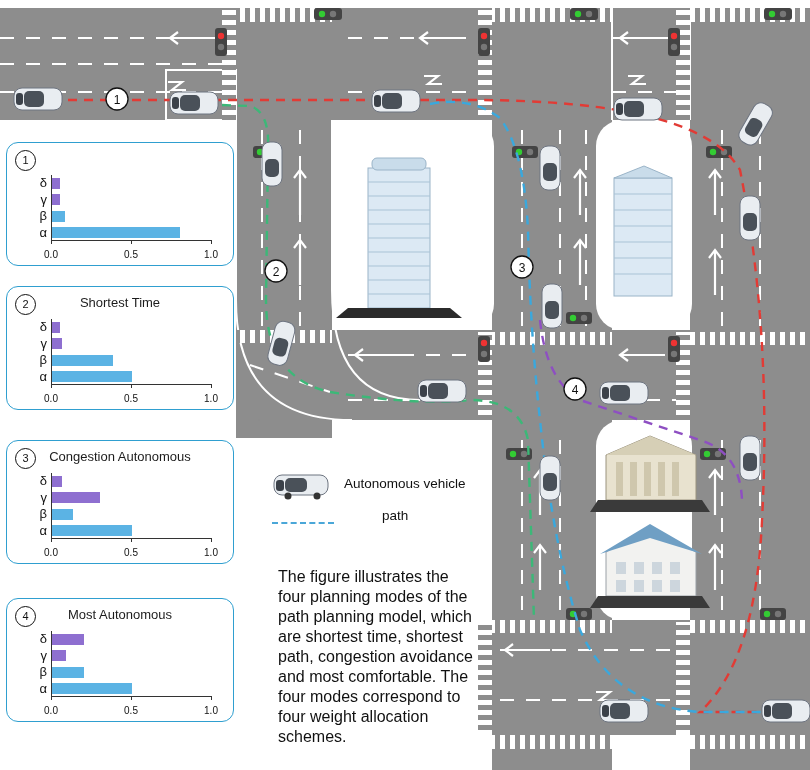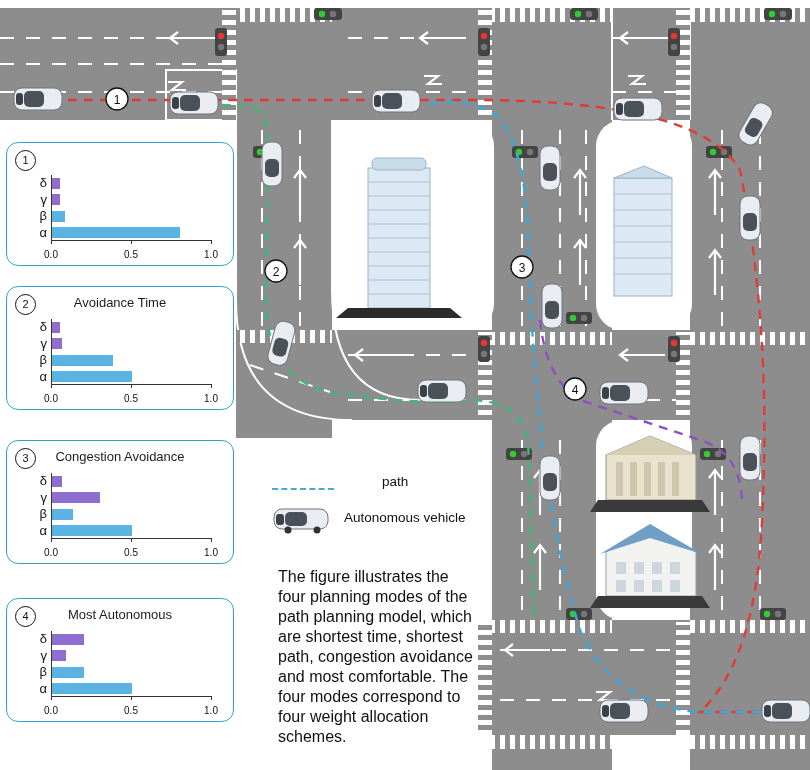--- a/index.html
+++ b/index.html
@@ -453,21 +453,21 @@
         <div class="ticklab" style="left: 0px;">0.0</div>
         <div class="tick" style="left: 80px;"></div>
         <div class="ticklab" style="left: 80px;">0.5</div>
         <div class="tick" style="left: 160px;"></div>
         <div class="ticklab" style="left: 160px;">1.0</div>
       </div>
   </div>
 
   <div class="card" style="top:286px">
     <div class="badge">2</div>
-    <div class="ctitle">Avoidance Time</div>
+    <div class="ctitle">Shortest Time</div>
     <div class="plot">
         <div class="axisline yaxis"></div>
         <div class="axisline xaxis"></div>
         <div class="bar" style="top: 52.25px; width: 80px; background: rgb(91, 179, 228);"></div>
         <div class="rowlab" style="top: 50.75px;">α</div>
         <div class="bar" style="top: 35.75px; width: 60.8px; background: rgb(91, 179, 228);"></div>
         <div class="rowlab" style="top: 34.25px;">β</div>
         <div class="bar" style="top: 19.25px; width: 9.6px; background: rgb(142, 111, 208);"></div>
         <div class="rowlab" style="top: 17.75px;">γ</div>
         <div class="bar" style="top: 2.75px; width: 8px; background: rgb(142, 111, 208);"></div>
@@ -476,21 +476,21 @@
         <div class="ticklab" style="left: 0px;">0.0</div>
         <div class="tick" style="left: 80px;"></div>
         <div class="ticklab" style="left: 80px;">0.5</div>
         <div class="tick" style="left: 160px;"></div>
         <div class="ticklab" style="left: 160px;">1.0</div>
       </div>
   </div>
 
   <div class="card" style="top:440px">
     <div class="badge">3</div>
-    <div class="ctitle">Congestion Avoidance</div>
+    <div class="ctitle">Congestion Autonomous</div>
     <div class="plot">
         <div class="axisline yaxis"></div>
         <div class="axisline xaxis"></div>
         <div class="bar" style="top: 52.25px; width: 80px; background: rgb(91, 179, 228);"></div>
         <div class="rowlab" style="top: 50.75px;">α</div>
         <div class="bar" style="top: 35.75px; width: 20.8px; background: rgb(91, 179, 228);"></div>
         <div class="rowlab" style="top: 34.25px;">β</div>
         <div class="bar" style="top: 19.25px; width: 48px; background: rgb(142, 111, 208);"></div>
         <div class="rowlab" style="top: 17.75px;">γ</div>
         <div class="bar" style="top: 2.75px; width: 9.6px; background: rgb(142, 111, 208);"></div>
@@ -522,30 +522,30 @@
         <div class="ticklab" style="left: 0px;">0.0</div>
         <div class="tick" style="left: 80px;"></div>
         <div class="ticklab" style="left: 80px;">0.5</div>
         <div class="tick" style="left: 160px;"></div>
         <div class="ticklab" style="left: 160px;">1.0</div>
       </div>
   </div>
 
   <div class="legend">
     <div class="legend-row">
-      <div class="dashline"></div>
-      <div class="legend-label2">path</div>
-    </div>
-    <div class="legend-row">
       <svg class="vehicle-ico" viewBox="0 0 62 30">
         <rect x="2" y="5" width="54" height="20" rx="8" fill="#e9edf1" stroke="#6d7480"></rect>
         <rect x="13" y="8" width="22" height="14" rx="5" fill="#4a5159"></rect>
         <rect x="4" y="10" width="8" height="11" rx="3" fill="#3b4149"></rect>
         <circle cx="16" cy="26" r="3.5" fill="#333"></circle>
         <circle cx="45" cy="26" r="3.5" fill="#333"></circle>
       </svg>
       <div class="legend-label">Autonomous vehicle</div>
     </div>
+    <div class="legend-row">
+      <div class="dashline"></div>
+      <div class="legend-label2">path</div>
+    </div>
   </div>
 
   <div class="caption">The figure illustrates the four planning modes of the path planning model, which are shortest time, shortest path,  congestion avoidance and most comfortable. The four modes correspond to four weight allocation schemes.</div>
 
 </div>
 
 </body></html>

